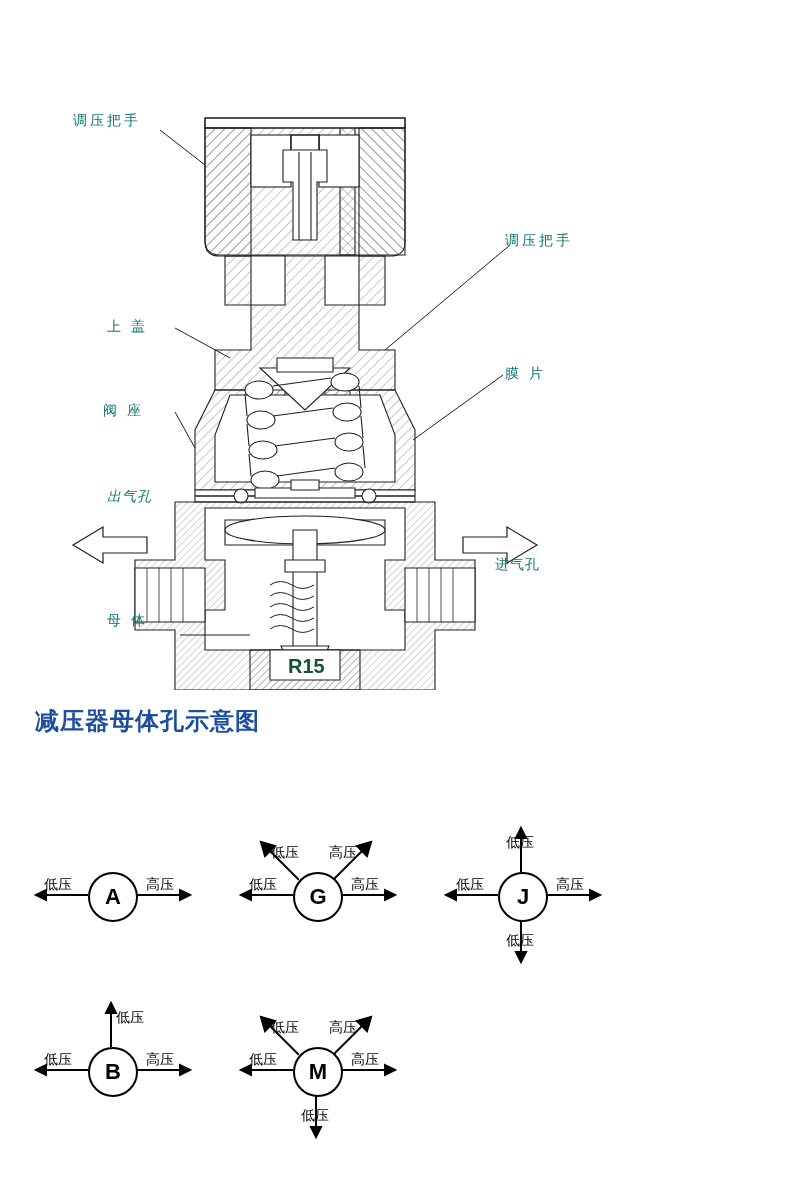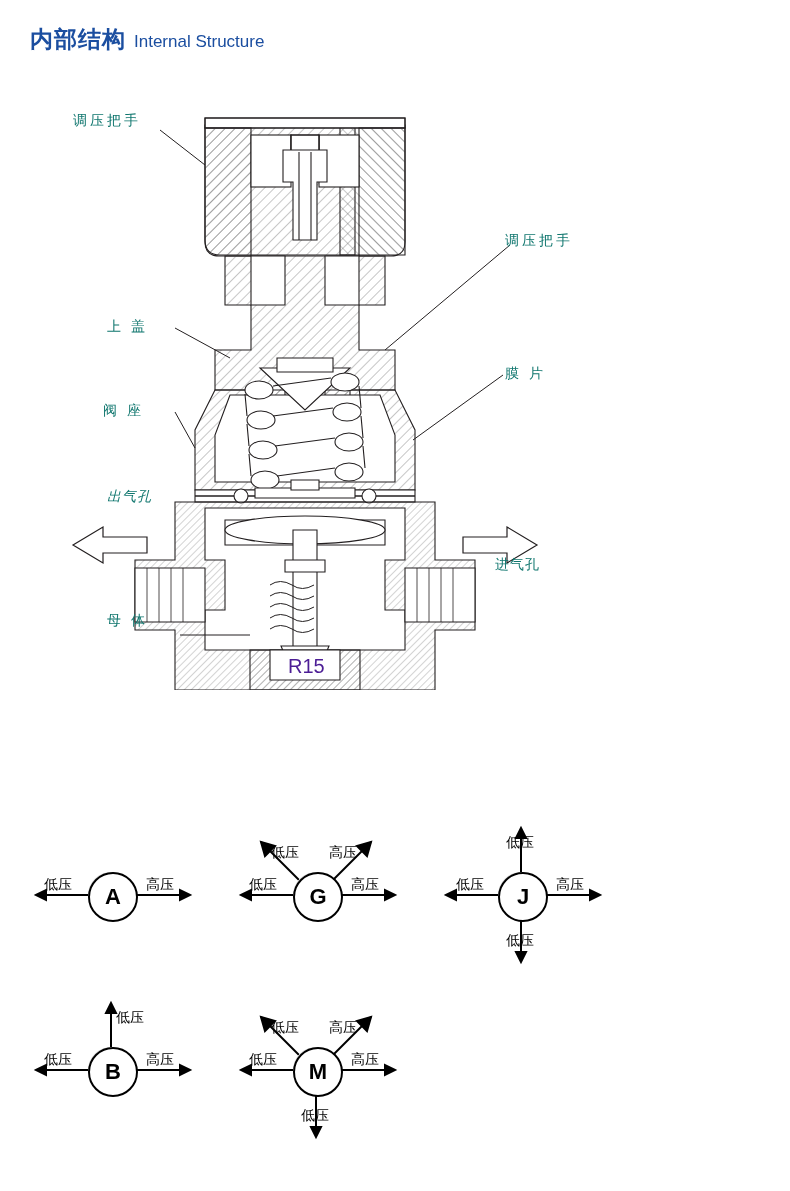--- a/index.html
+++ b/index.html
@@ -34,21 +34,21 @@
 
   
   .cutaway{position:absolute;left:55px;top:90px;width:600px;height:600px;}
   .cutaway svg{display:block;}
   .cutlabel{
     position:absolute;font-size:14px;color:#0f766e;letter-spacing:3px;
     white-space:nowrap;
   }
   .modelname{
     position:absolute;left:288px;top:655px;
-    font-size:20px;font-weight:normal;color:#4c1d95;
+    font-size:20px;font-weight:bold;color:#14532d;
   }
 
   
   .ports{position:absolute;left:0;top:800px;width:790px;height:380px;}
   .port{position:absolute;width:230px;height:170px;}
   .port .circle{
     position:absolute;left:88px;top:62px;width:46px;height:46px;
     border:2px solid #000;border-radius:50%;
     background:#fff;
     display:flex;align-items:center;justify-content:center;
@@ -62,23 +62,20 @@
   .plabel{
     position:absolute;font-size:14px;color:#000;white-space:nowrap;z-index:5;font-family:Liberation Serif, serif;
   }
   .ports svg{position:absolute;left:0;top:0;overflow:visible;}
 </style>
 </head>
 <body>
 
 <div class="page">
 
-  <div class="heading1">
-    <span>内部结构</span><span class="en">Internal Structure</span>
-  </div>
 
   <div class="cutaway">
     <svg width="600" height="600" viewBox="0 0 600 600">
       <defs>
         <pattern id="hatchA" width="7" height="7" patternTransform="rotate(45)" patternUnits="userSpaceOnUse">
           <line x1="0" y1="0" x2="0" y2="7" stroke="#5a5a5a" stroke-width="0.7"></line>
         </pattern>
         <pattern id="hatchB" width="7" height="7" patternTransform="rotate(-45)" patternUnits="userSpaceOnUse">
           <line x1="0" y1="0" x2="0" y2="7" stroke="#5a5a5a" stroke-width="0.7"></line>
         </pattern>
@@ -187,20 +184,21 @@
     <div class="cutlabel" style="left:52px;top:228px;">上 盖</div>
     <div class="cutlabel" style="left:450px;top:275px;">膜 片</div>
     <div class="cutlabel" style="left:48px;top:312px;">阀 座</div>
     <div class="cutlabel" style="left:52px;top:398px;letter-spacing:1px;font-style:italic;">出气孔</div>
     <div class="cutlabel" style="left:440px;top:418px;letter-spacing:1px;margin-top:48px;">进气孔</div>
     <div class="cutlabel" style="left:52px;top:522px;">母 体</div>
   </div>
 
   <div class="modelname">R15</div>
 
+  <div class="heading2">减压器母体孔示意图</div>
 
   <div class="ports">
 
     <div class="port" style="left:0px;top:10px;">
       <svg width="230" height="170">
         <g stroke="#000" stroke-width="2" fill="#000">
           <line x1="88" y1="85" x2="36" y2="85"></line>
           <polygon points="36,85 46,80 46,90"></polygon>
           <line x1="134" y1="85" x2="190" y2="85"></line>
           <polygon points="190,85 180,80 180,90"></polygon>

